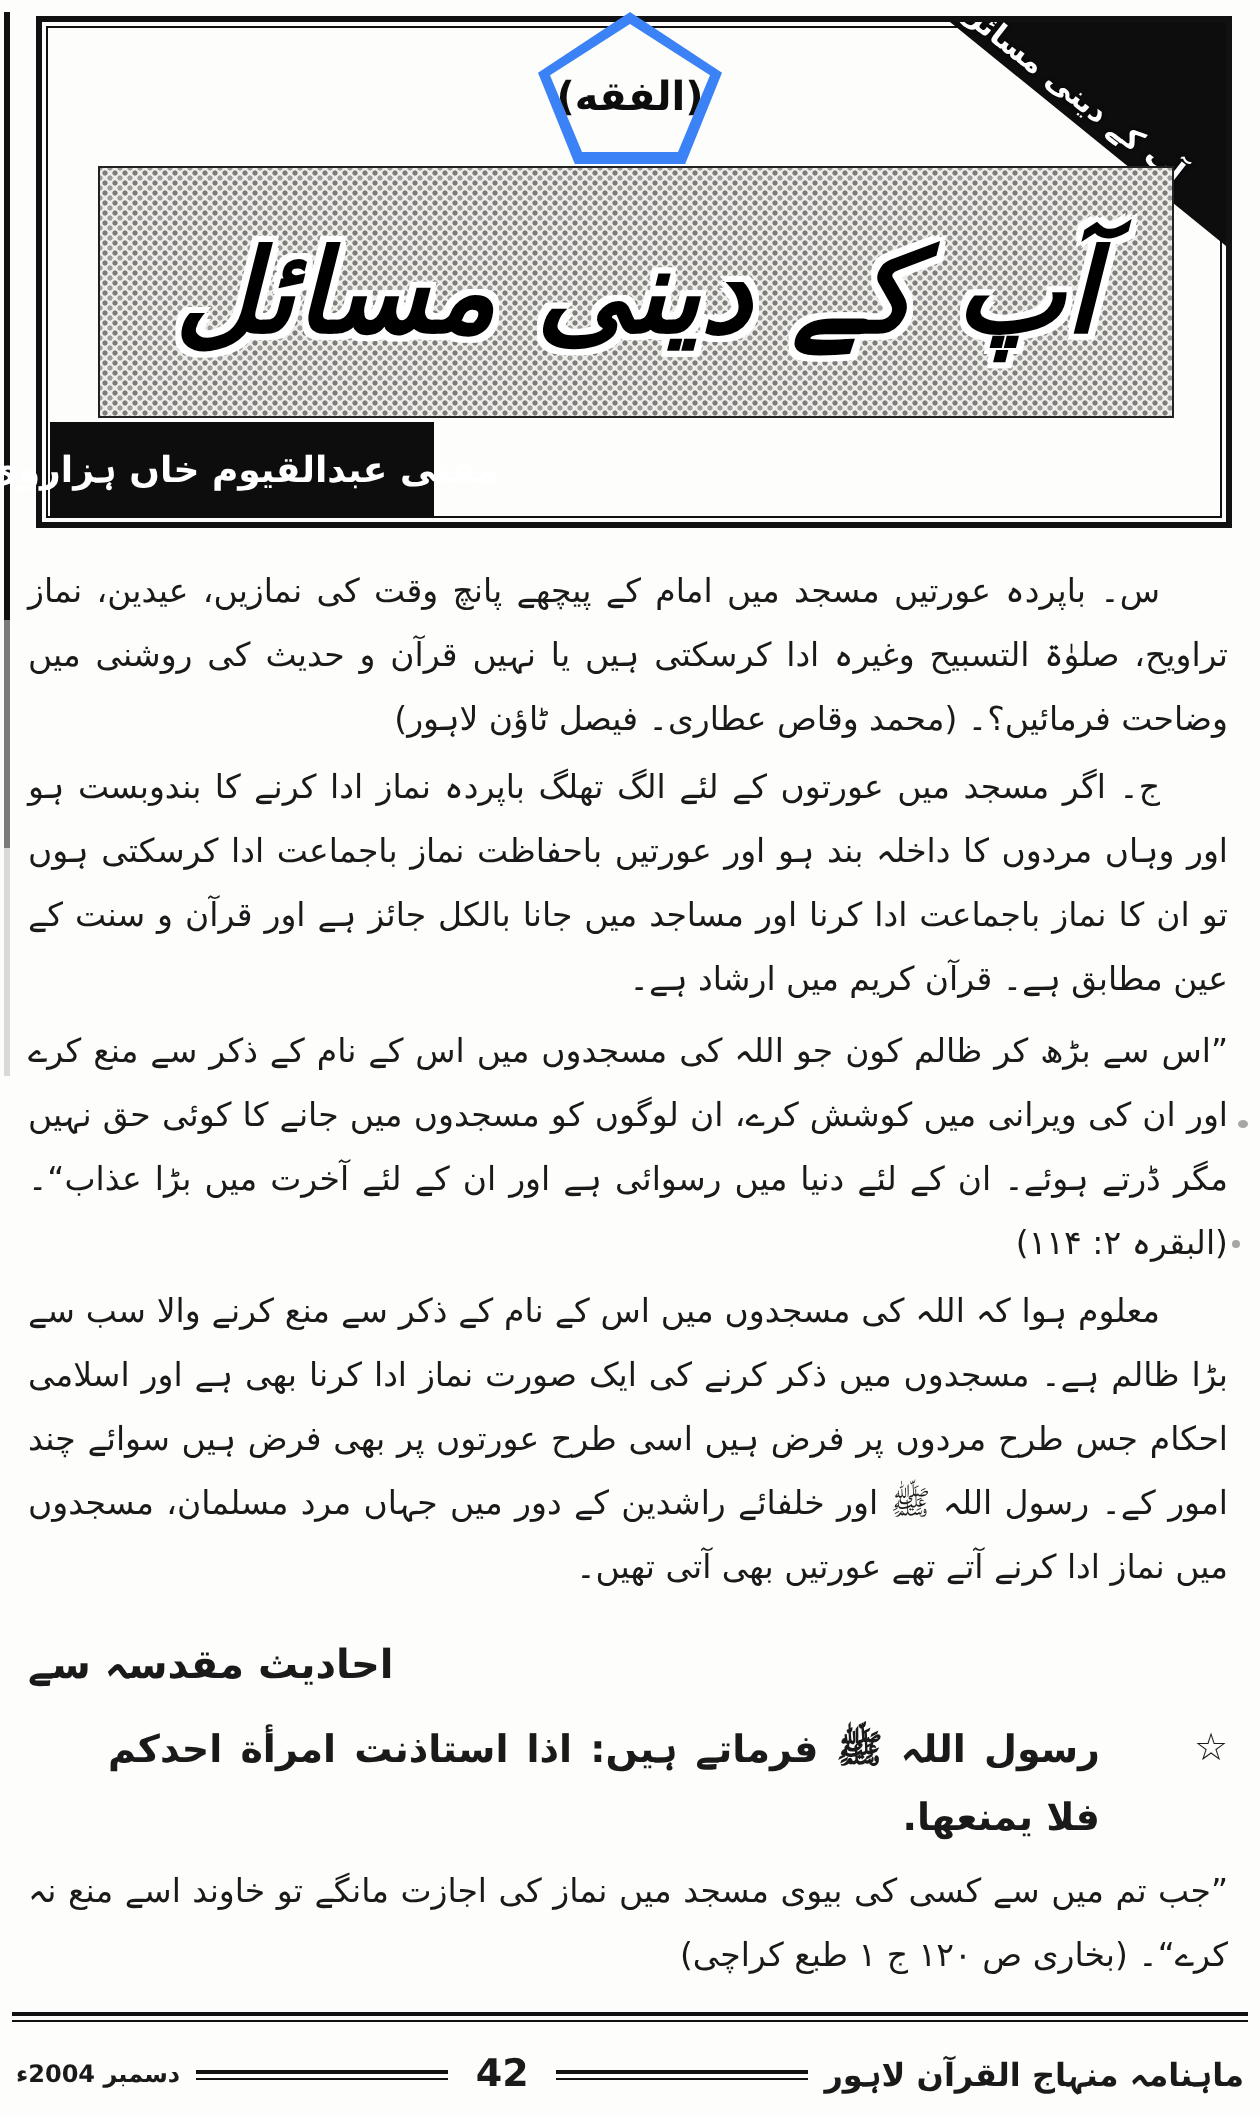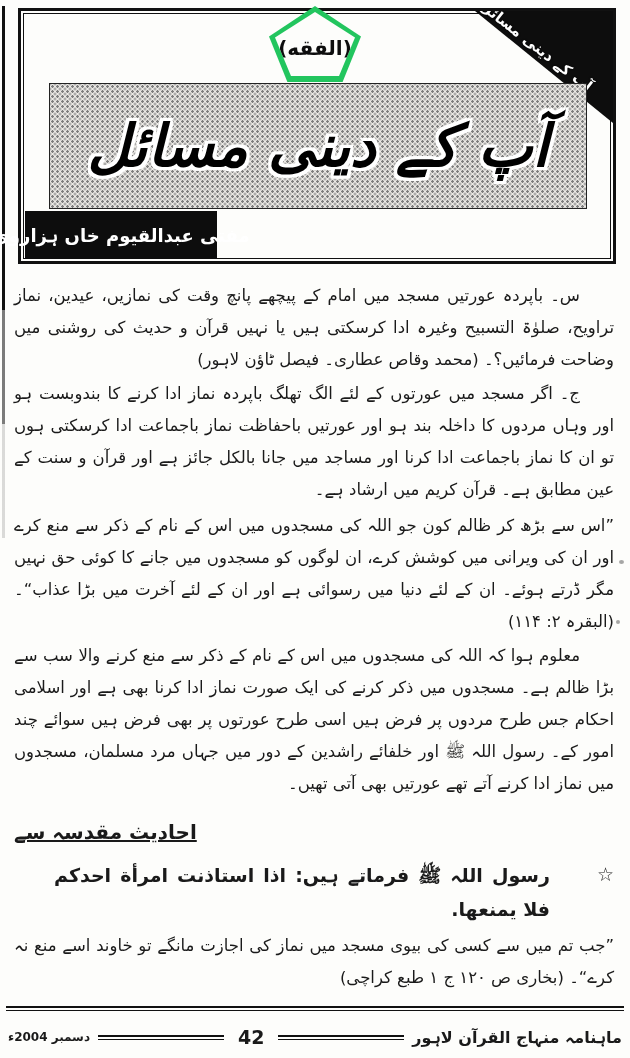--- a/index.html
+++ b/index.html
@@ -33,21 +33,21 @@
   }
   .corner-text {
     position:absolute; top:26px; right:2px; width:150px;
     transform:rotate(38deg); transform-origin:center;
     color:#fff; font-weight:bold; font-size:15px; text-align:center;
     text-shadow:0 0 2px #000; letter-spacing:1px; white-space:nowrap;
   }
   .pentagon-badge {
     position:absolute; top:6px; left:50%; transform:translateX(-50%);
     width:92px; height:76px;
-    background:#22c55e;
+    background:#3b82f6;
     clip-path:polygon(50% 0, 100% 40%, 80% 100%, 20% 100%, 0 40%);
     z-index:4;
   }
   .pentagon-inner {
     position:absolute; inset:6px;
     background:#fdfdfb;
     clip-path:polygon(50% 0, 100% 40%, 80% 100%, 20% 100%, 0 40%);
     display:flex; align-items:center; justify-content:center;
   }
   .pentagon-label {
@@ -79,21 +79,21 @@
   .body-text {
     position:absolute; left:14px; right:16px; top:280px;
     font-size:16.5px; line-height:32px; text-align:justify;
     text-align-last:right;
   }
   .para { text-indent:34px; margin-bottom:2px; }
   .arabic { font-weight:bold; font-size:17.5px; line-height:36px; text-indent:30px; margin:4px 0; }
   .translation { text-indent:0; margin:4px 0 2px; }
   .section-heading {
     font-weight:900; font-size:20px; margin:16px 0 10px;
-    text-align:left; text-align-last:left; direction:rtl;text-decoration:underline;
+    text-align:left; text-align-last:left; direction:rtl;
   }
   .hadith-row { display:flex; direction:rtl; margin:2px 0; }
   .star-cell {
     flex:0 0 64px; text-align:center; font-size:19px; line-height:32px;
   }
   .hadith-body { flex:1; font-weight:bold; font-size:19px; line-height:34px; padding-left:40px; }
   
   .footer-rule {
     position:absolute; left:6px; right:6px; top:1006px; height:5px;
     border-top:2.5px solid #111; border-bottom:1px solid #111;

